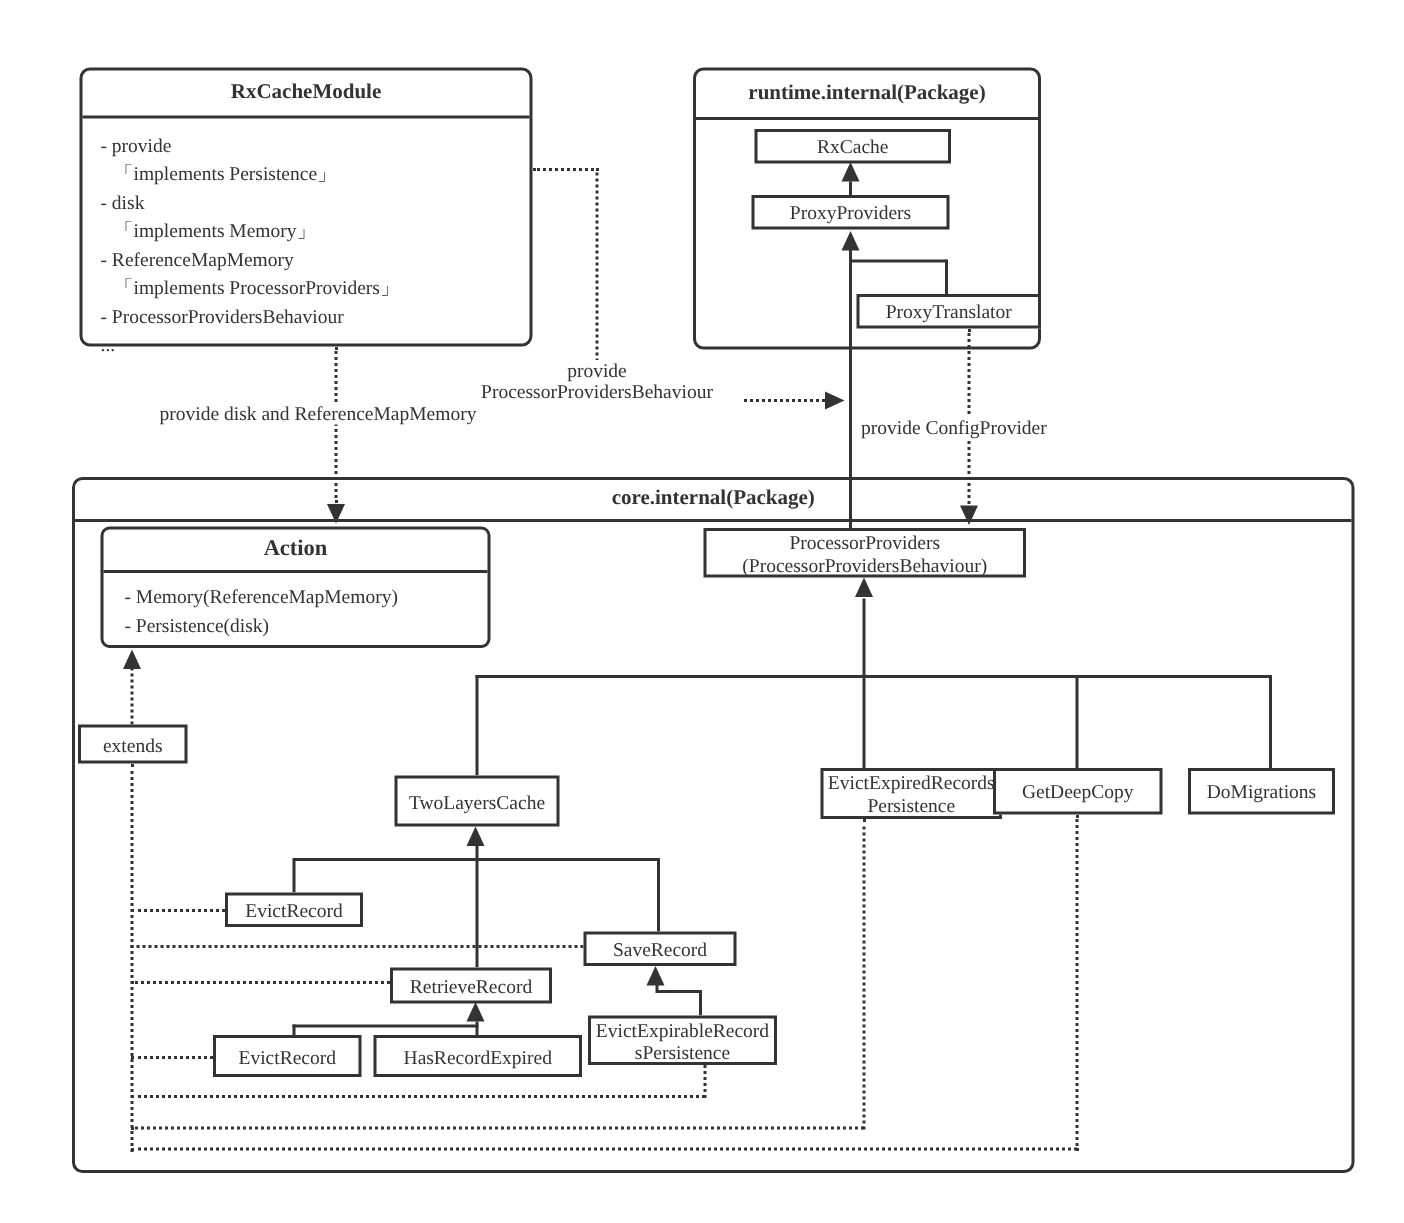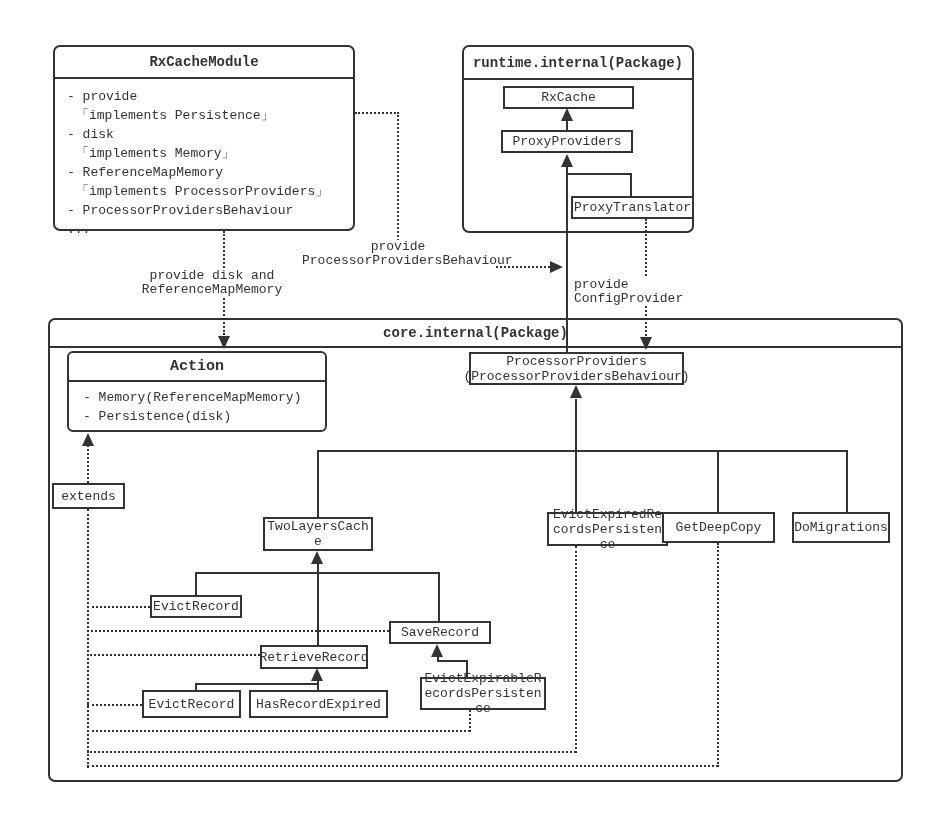--- a/index.html
+++ b/index.html
@@ -1,18 +1,18 @@
 <!DOCTYPE html>
 <html><head>
 <meta charset="utf-8">
 <style>
   :root{ --line:#333333; --text:#333333; }
   html,body{margin:0;padding:0;background:#ffffff;}
   .canvas{position:relative;width:936px;height:815px;background:#ffffff;
-          font-family:Liberation Mono, monospace;color:var(--text);overflow:hidden;}
+          font-family:Liberation Serif, serif;color:var(--text);overflow:hidden;}
 
   
   .pkg{position:absolute;box-sizing:border-box;border:2px solid var(--line);border-radius:7px;
        background:#ffffff;z-index:1;}
   .pkg-header{box-sizing:border-box;border-bottom:2px solid var(--line);display:flex;
        align-items:center;justify-content:center;font-weight:bold;font-size:14px;}
   .pkg-body{text-align:left;font-size:13px;line-height:19px;padding:8px 6px 0 12px;}
   .member{white-space:nowrap;}
   .member.indent{padding-left:9px;}
 
@@ -112,21 +112,21 @@
   <div class="cls wrap-narrow" style="left:263px;top:517px;width:110px;height:34px;">TwoLayersCache</div>
   <div class="cls wrap" style="left:516px;top:512px;width:121px;height:34px;margin-left:31px;">EvictExpiredRecordsPersistence</div>
   <div class="cls" style="left:662px;top:512px;width:113px;height:31px;">GetDeepCopy</div>
   <div class="cls" style="left:792px;top:512px;width:98px;height:31px;">DoMigrations</div>
 
   <div class="cls" style="left:150px;top:595px;width:92px;height:23px;">EvictRecord</div>
   <div class="cls" style="left:389px;top:621px;width:102px;height:23px;">SaveRecord</div>
   <div class="cls" style="left:260px;top:645px;width:108px;height:24px;">RetrieveRecord</div>
   <div class="cls" style="left:142px;top:690px;width:99px;height:28px;">EvictRecord</div>
   <div class="cls" style="left:249px;top:690px;width:139px;height:28px;">HasRecordExpired</div>
-  <div class="cls wrap" style="left:392px;top:677px;width:126px;height:33px;margin-left:28px;">EvictExpirableRecordsPersistence</div>
+  <div class="cls wrap" style="left:392px;top:677px;width:126px;height:33px;">EvictExpirableRecordsPersistence</div>
 
   <div class="hline" style="left:317px;top:450px;width:531px;"></div>
   <div class="vline" style="left:317px;top:450px;height:67px;"></div>
   <div class="vline" style="left:575px;top:450px;height:62px;"></div>
   <div class="vline" style="left:575px;top:399px;height:51px;"></div>
   <div class="arr up" style="left:570px;top:385px;"></div>
   <div class="vline" style="left:717px;top:450px;height:62px;"></div>
   <div class="vline" style="left:846px;top:450px;height:62px;"></div>
 
   <div class="hline" style="left:196px;top:572px;width:243px;"></div>

